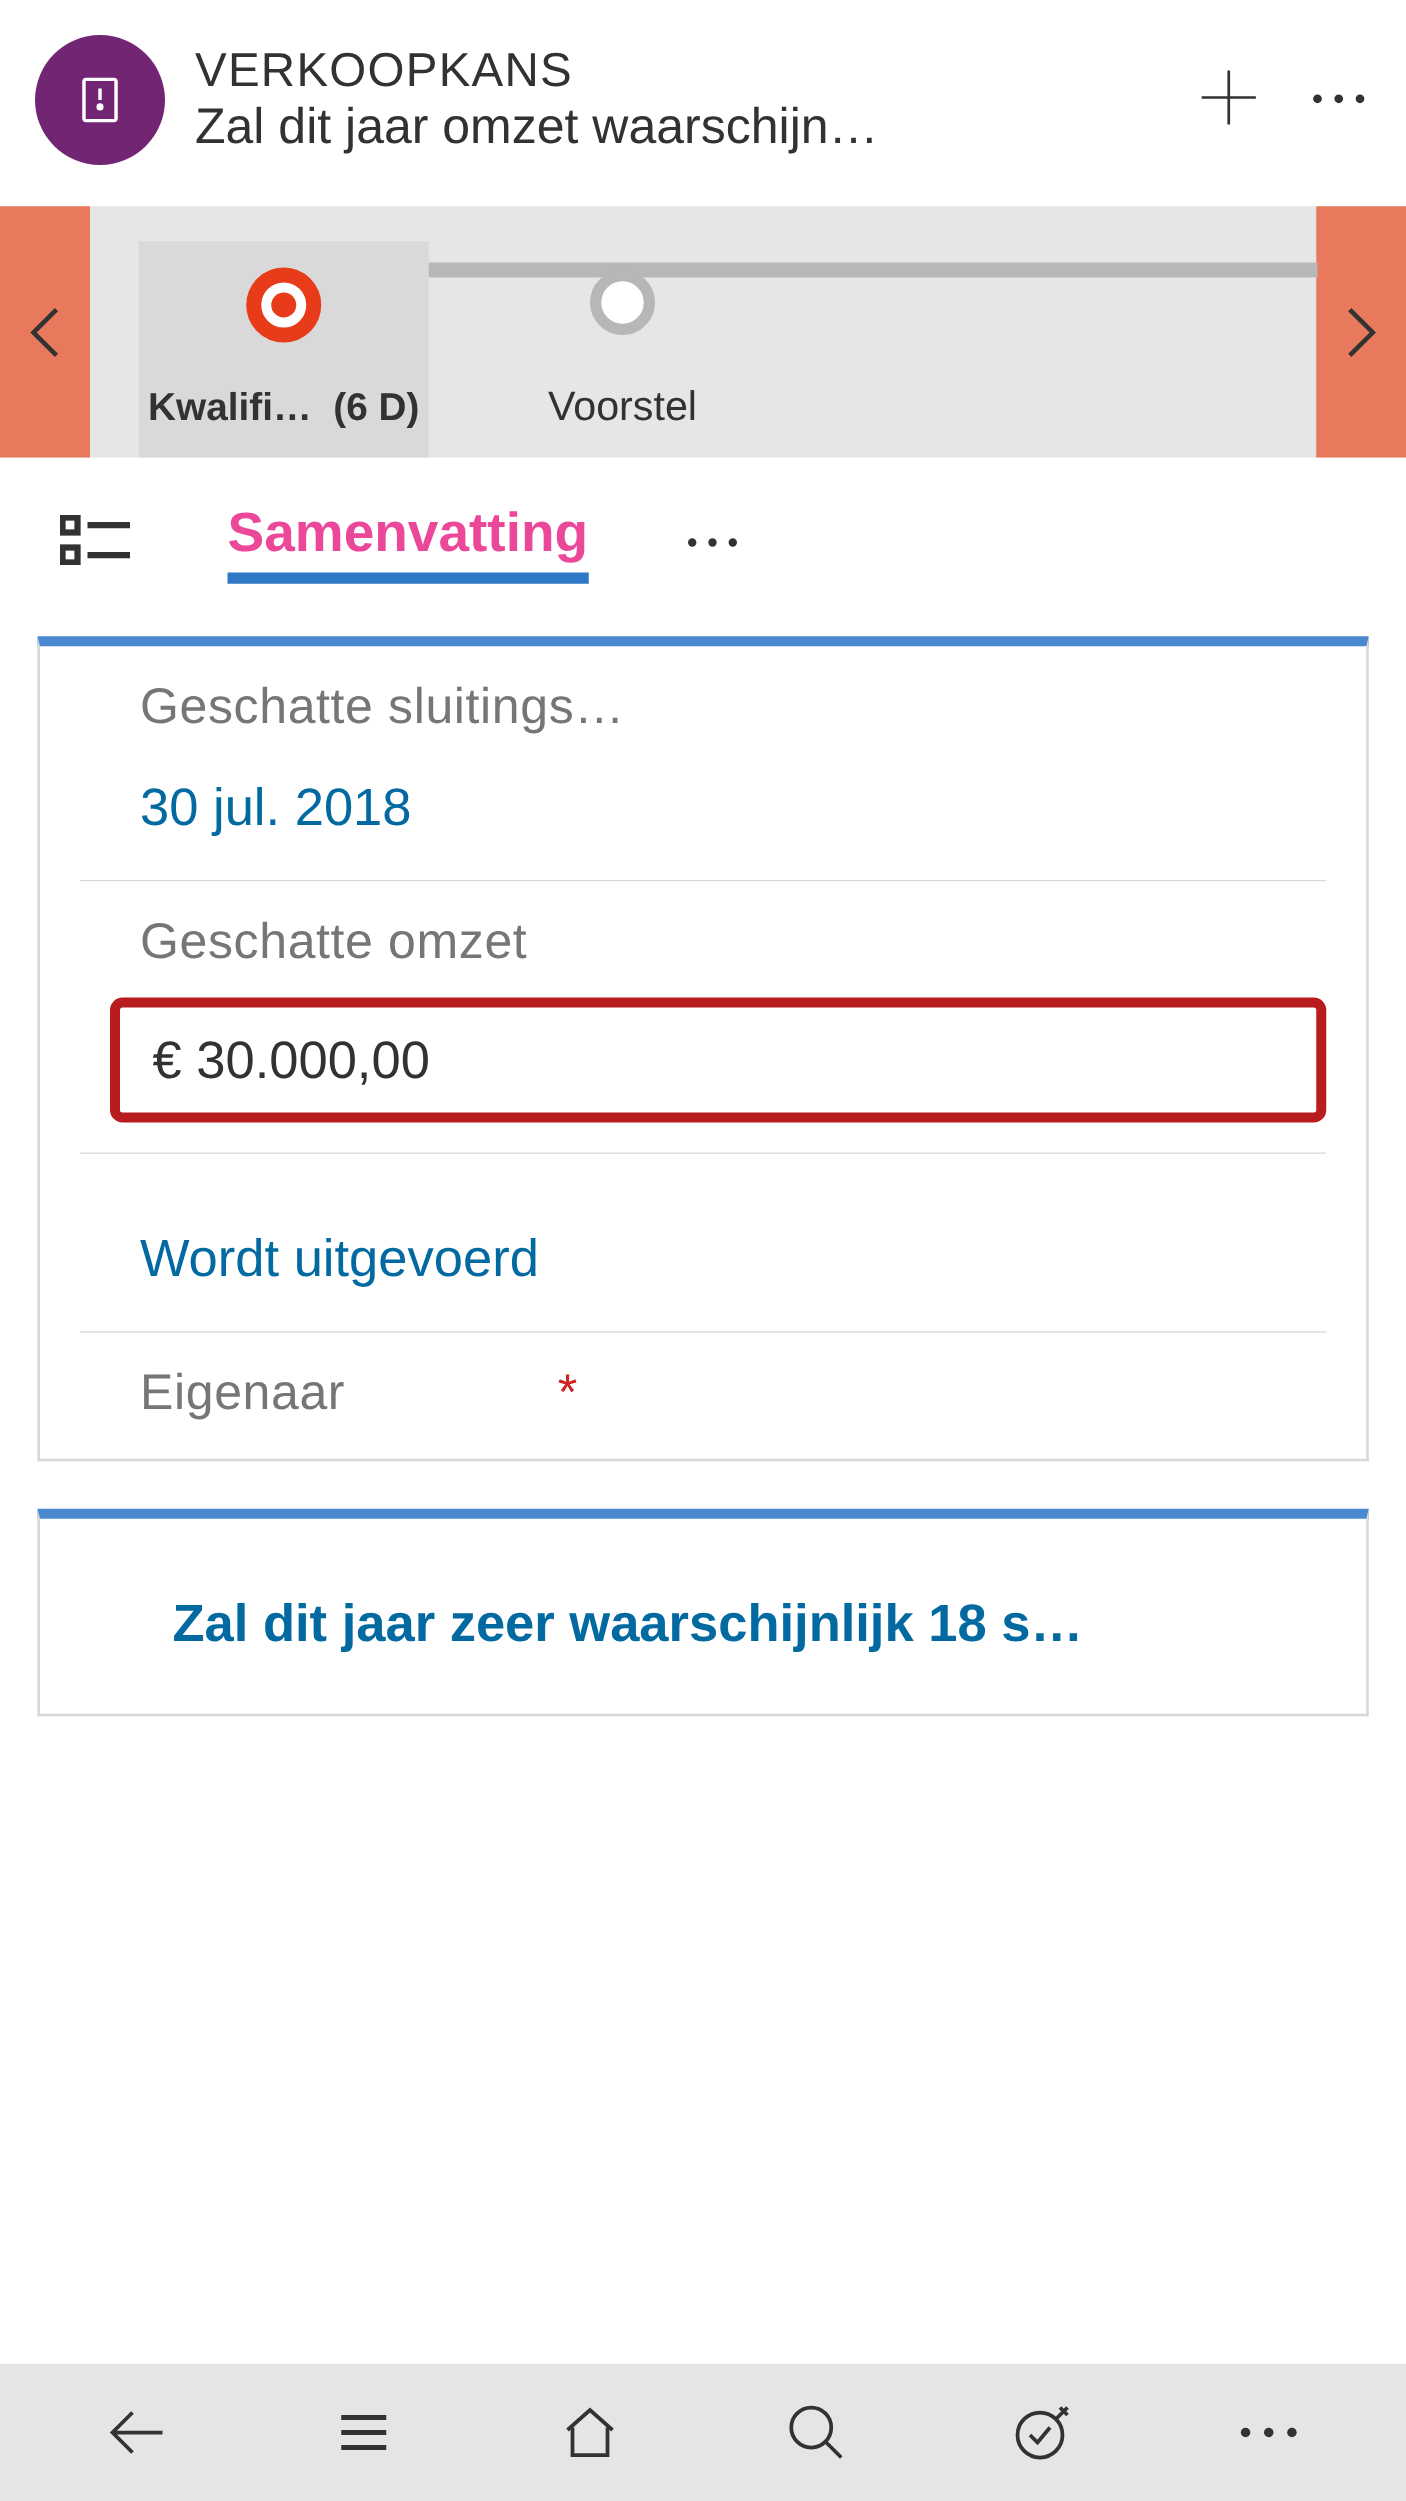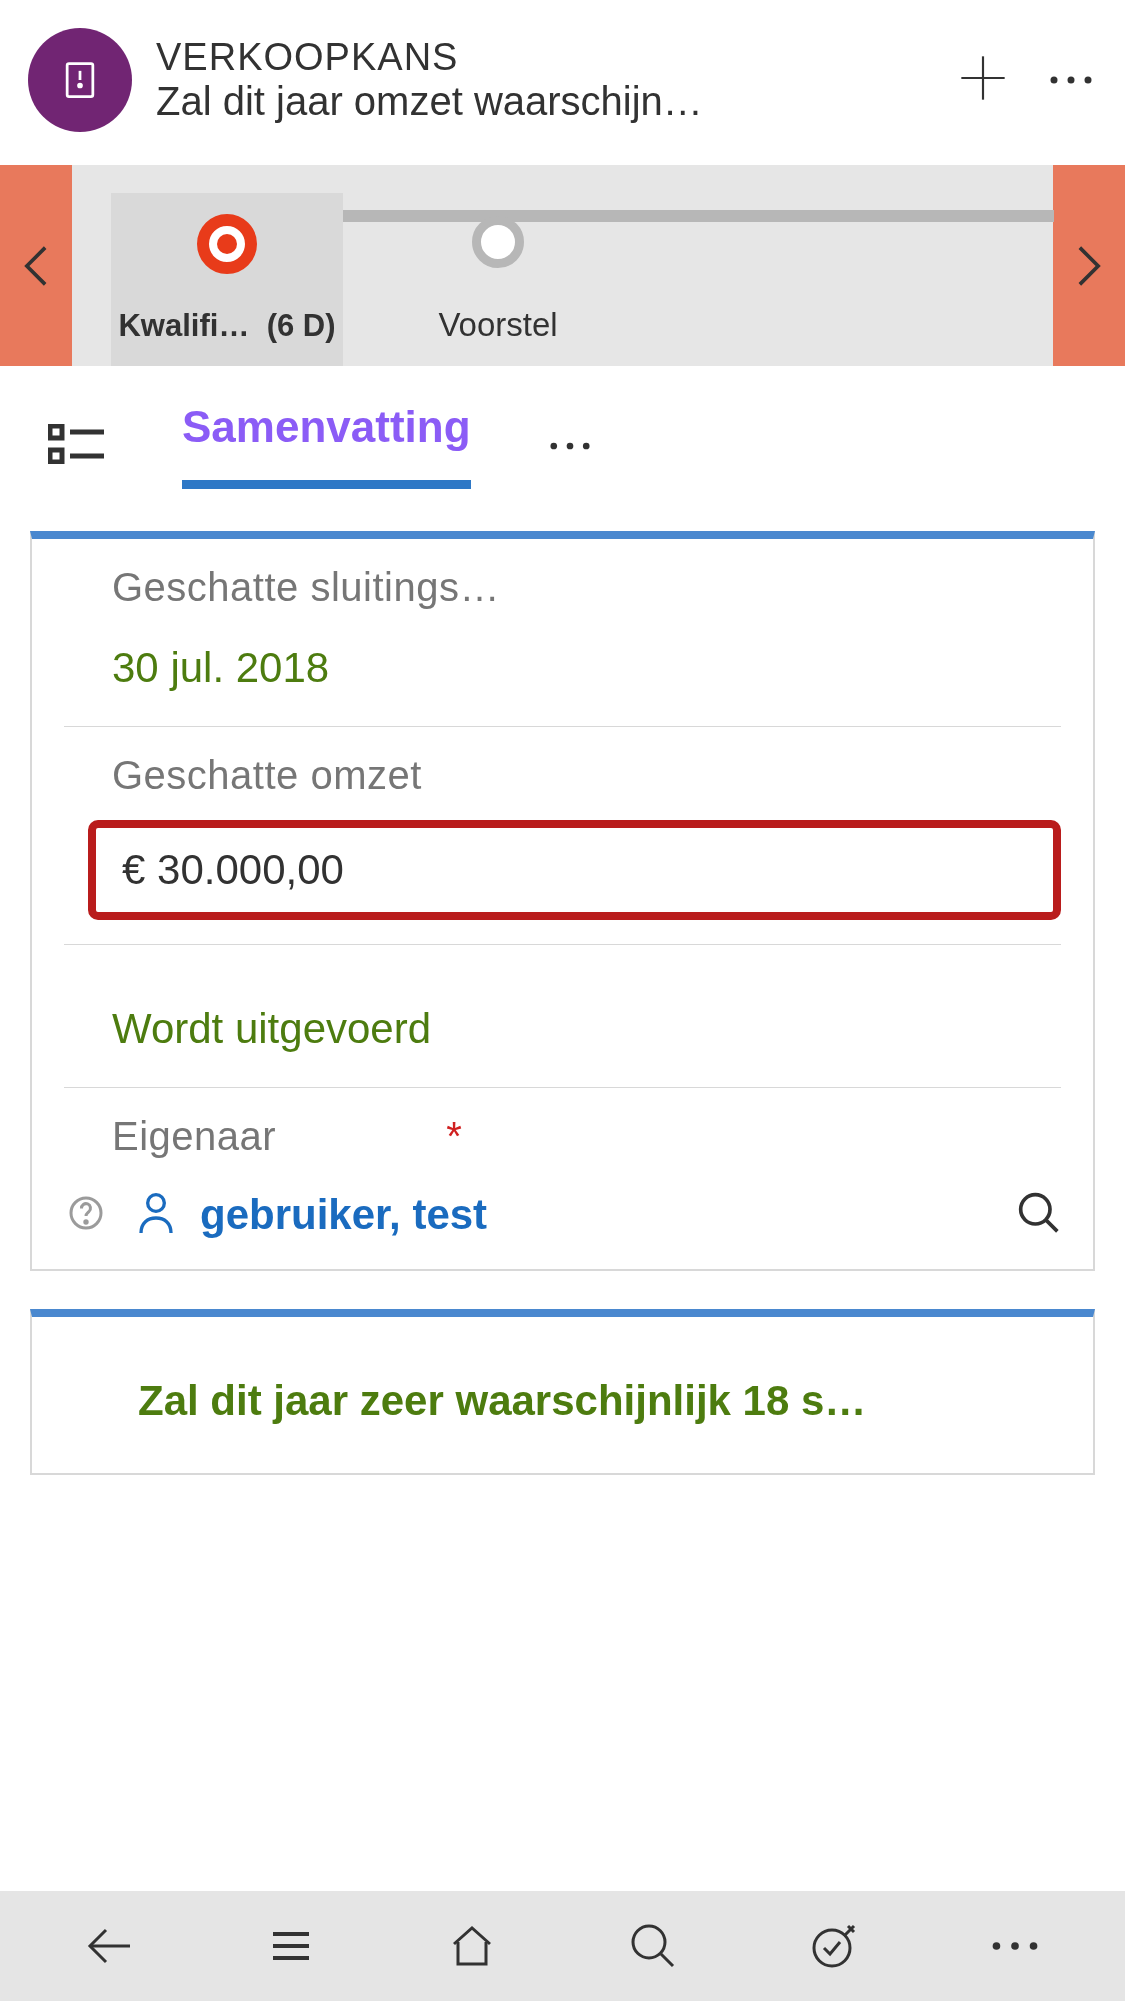--- a/index.html
+++ b/index.html
@@ -129,22 +129,22 @@
       display: flex;
       align-items: center;
       padding: 36px 48px 0 48px;
       gap: 78px;
       border-bottom: 2px solid transparent;
     }
     .tab-icon svg { width: 56px; height: 40px; }
     .tab-label {
       font-size: 44px;
       font-weight: 600;
-      color: #8b5cf6;
-      padding-bottom: 28px;
+      color: #ec4899;
+      padding-bottom: 6px;
       border-bottom: 9px solid #2e78c6;
     }
     .tab-dots svg { width: 42px; height: 10px; }
     
     
     .content {
       flex: 1;
       padding: 40px 30px 0 30px;
       overflow: hidden;
       background: #fff;
@@ -162,21 +162,21 @@
     .field:last-child { border-bottom: none; padding-bottom: 0;}
     .field-label {
       font-size: 40px;
       color: #767676;
       letter-spacing: 0.5px;
     }
     .req { color: #d02020; margin-left: 170px; }
     .req.tight { margin-left: 150px; }
     .field-value {
       font-size: 42px;
-      color: #4d7c0f;
+      color: #0369a1;
       font-weight: 500;
       margin-top: 34px;
       padding-bottom: 18px;
     }
     .field-input {
       margin-top: 22px;
       margin-left: -24px;
       border: 8px solid #b91c1c;
       border-radius: 10px;
       padding: 18px 26px;
@@ -309,42 +309,20 @@
       <div class="field-label">Geschatte omzet</div>
       <div class="field-input">€ 30.000,00</div>
     </div>
 
     <div class="field">
       <div class="field-value">Wordt uitgevoerd</div>
     </div>
 
     <div class="field">
       <div class="field-label"><span>Eigenaar</span><span class="req">*</span></div>
-      <div class="owner-row">
-        <span class="help-icon">
-          <svg viewBox="0 0 24 24" fill="none" stroke="#9b9b9b" stroke-width="2">
-              <circle cx="12" cy="12" r="10"></circle>
-              <path d="M9 9a3 3 0 115 2c-1 1-2 1.5-2 3"></path>
-              <circle cx="12" cy="18" r="0.8" fill="#9b9b9b"></circle>
-            </svg>
-        </span>
-        <span class="person-icon">
-          <svg viewBox="0 0 24 26" fill="none" stroke="#1a6bbf" stroke-width="2">
-              <circle cx="12" cy="7" r="5"></circle>
-              <path d="M3 25c0-6 4-9 9-9s9 3 9 9"></path>
-            </svg>
-        </span>
-        <span class="owner-name">gebruiker, test</span>
-        <span class="search-icon">
-          <svg viewBox="0 0 24 24" fill="none" stroke="#323232" stroke-width="2">
-              <circle cx="10" cy="10" r="8"></circle>
-              <line x1="16" y1="16" x2="22" y2="22"></line>
-            </svg>
-        </span>
-      </div>
     </div>
   </div>
 
   <div class="card">
     <div class="field card2-field" style="border-bottom:none;">
       <div class="field-value">Zal dit jaar zeer waarschijnlijk 18 s…</div>
     </div>
   </div>
 </div>
 

